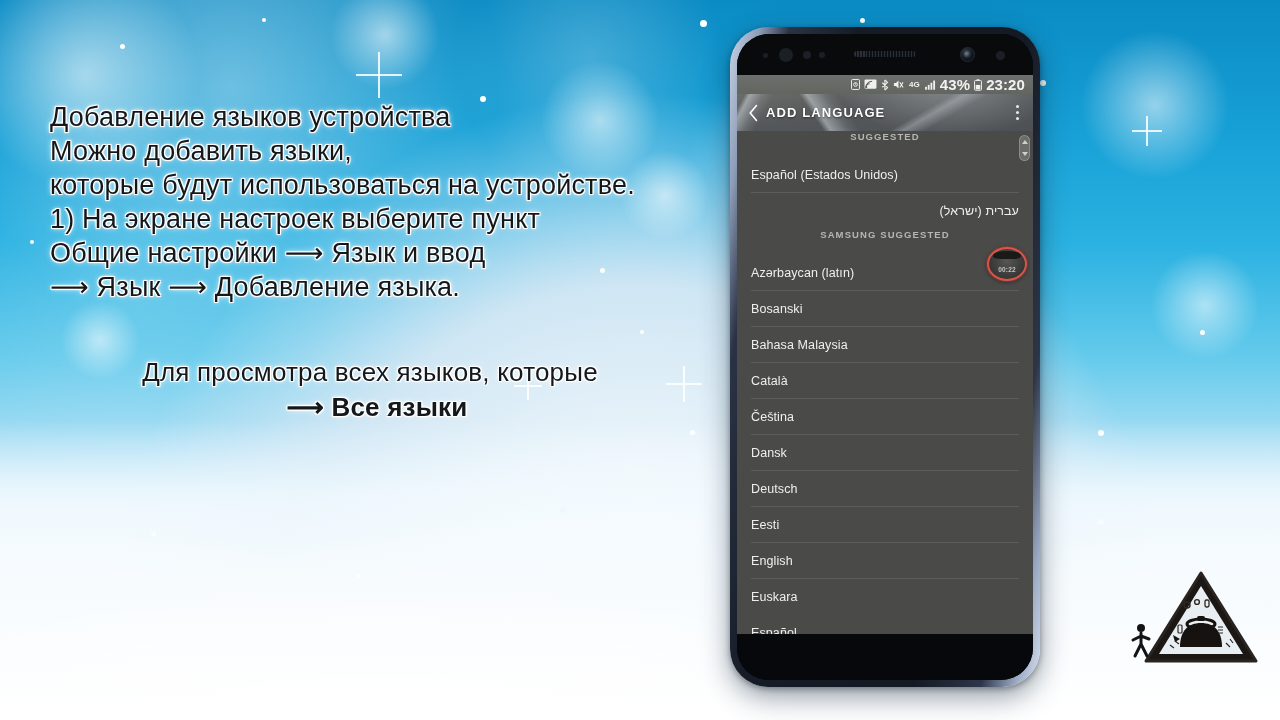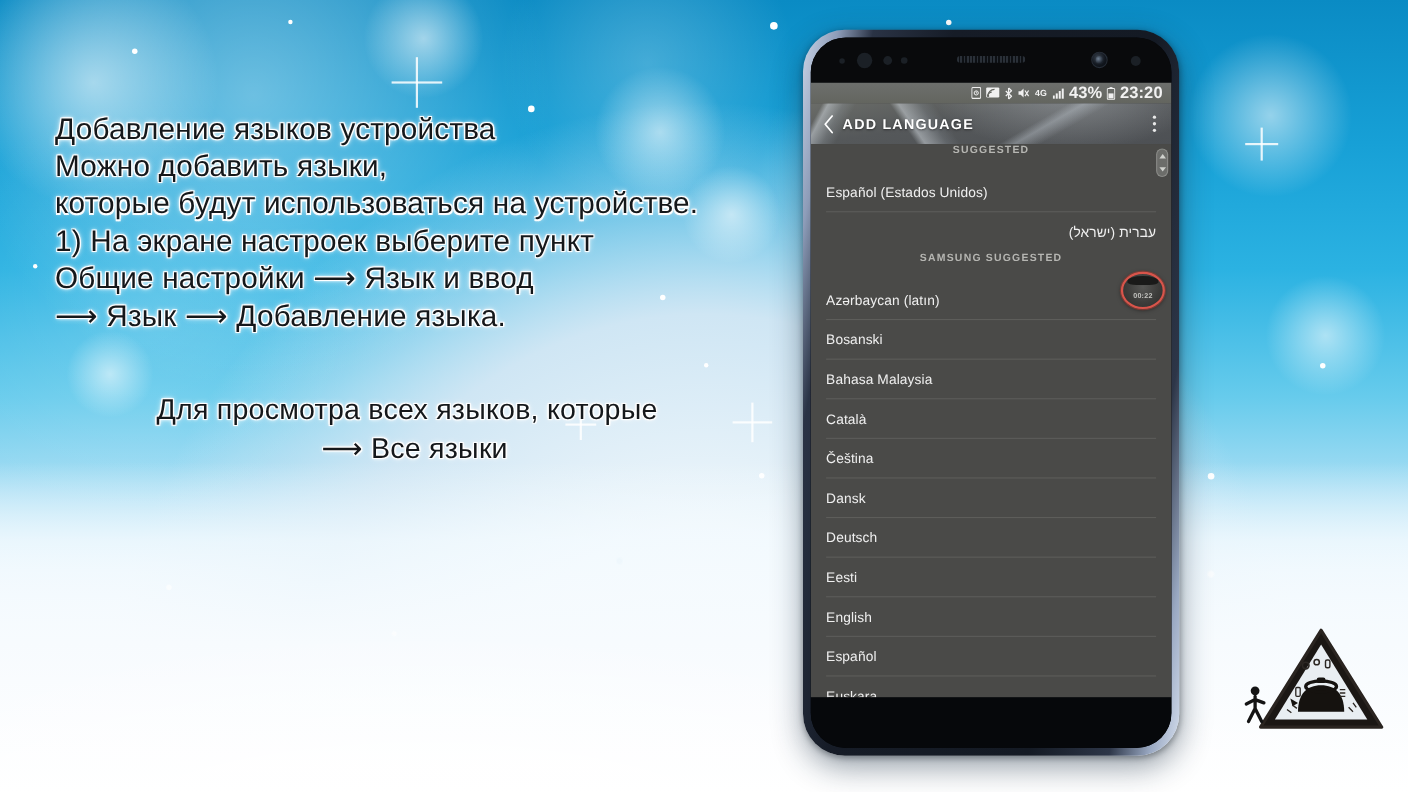--- a/index.html
+++ b/index.html
@@ -71,21 +71,21 @@
   .dots-inline i {
     position:absolute; left:0; width:8px; height:8px; border-radius:50%;
     background:#1a2b34; box-shadow:0 0 2px rgba(255,255,255,.9);
   }
   .dots-inline i:nth-child(1){ top:1px; }
   .dots-inline i:nth-child(2){ top:10px; }
   .dots-inline i:nth-child(3){ top:19px; }
 
   
   #phone {
-    position:absolute; left:730px; top:27px; width:342px; height:660px;
+    position:absolute; left:730px; top:27px; width:310px; height:660px;
     z-index:8;
   }
   #phone-body {
     position:absolute; inset:0;
     border-radius:38px;
     background:linear-gradient(100deg,#c9d4e6 0%,#8d9cb8 7%,#2a3345 14%,#161c27 30%,#141a24 70%,#2d3648 86%,#99a8c2 94%,#d6dfee 100%);
     box-shadow:0 10px 28px rgba(20,40,60,.45), 0 2px 6px rgba(0,0,0,.35);
   }
   #phone-inner {
     position:absolute; left:7px; top:7px; right:7px; bottom:7px;
@@ -267,21 +267,21 @@
   <div class="cap-line">Добавление языков устройства</div>
   <div class="cap-line">Можно добавить языки,</div>
   <div class="cap-line">которые будут использоваться на устройстве.</div>
   <div class="cap-line">1) На экране настроек выберите пункт</div>
   <div class="cap-line">Общие настройки ⟶ Язык и ввод</div>
   <div class="cap-line">⟶ Язык ⟶ Добавление языка.</div>
 </div>
 
 <div id="caption2">
   <div class="cap-line">Для просмотра всех языков, которые</div>
-  <div class="cap-line" style="padding-left:14px;">⟶ Все языки</div>
+  <div class="cap-line" style="padding-left:14px;font-weight:bold;">⟶ Все языки</div>
 </div>
 
 <div id="phone">
   <div id="phone-body"></div>
   <div id="phone-inner">
 
     <div id="bezel-top">
       <div class="sensor" style="left:26px; top:19px; width:5px; height:5px;"></div>
       <div class="sensor" style="left:42px; top:14px; width:14px; height:14px;"></div>
       <div class="sensor" style="left:66px; top:17px; width:8px; height:8px;"></div>
@@ -397,25 +397,25 @@
           </div>
         <div class="lang-row">
             <span>Deutsch</span>
           </div>
         <div class="lang-row">
             <span>Eesti</span>
           </div>
         <div class="lang-row">
             <span>English</span>
           </div>
-        <div class="lang-row">
-            <span>Español</span>
-          </div>
         <div class="lang-row nodiv">
             <span>Euskara</span>
+          </div>
+        <div class="lang-row">
+            <span>Español</span>
           </div>
       </div>
     </div>
 
     <div id="bezel-bottom"></div>
   </div>
 </div>
 
 <div id="logo">
   <svg width="118" height="96" viewBox="0 0 118 96">

